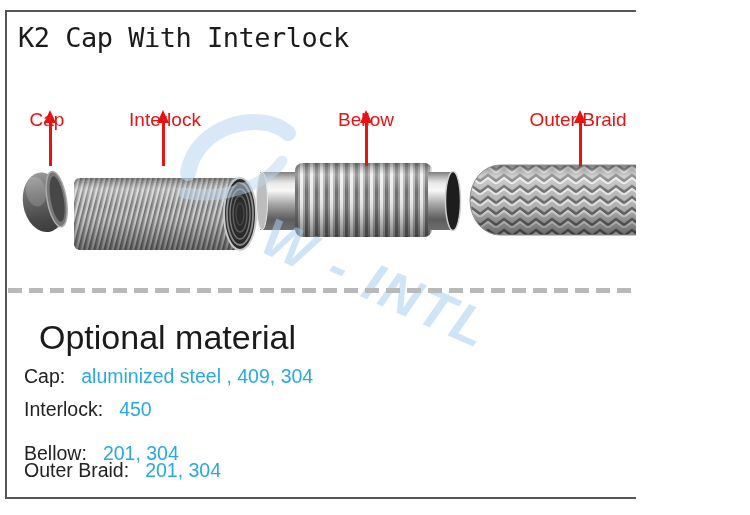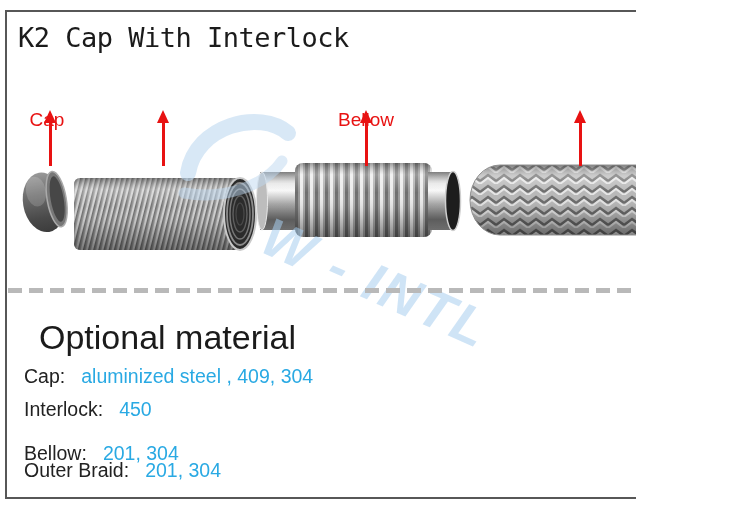--- a/index.html
+++ b/index.html
@@ -55,21 +55,23 @@
 </style>
 </head>
 <body>
 
 <div class="stage">
   <div class="frame"></div>
 
   <h1 class="title">K2 Cap With Interlock</h1>
 
   <span class="part-label pl-1">Cap</span>
+  <span class="part-label pl-2">Interlock</span>
   <span class="part-label pl-3">Bellow</span>
+  <span class="part-label pl-4">Outer Braid</span>
   <span class="part-label pl-5">Cap</span>
 
   <div class="arrow ar-1">
       <div class="head"></div>
       <div class="stem"></div>
     </div>
   <div class="arrow ar-2">
       <div class="head"></div>
       <div class="stem"></div>
     </div>

